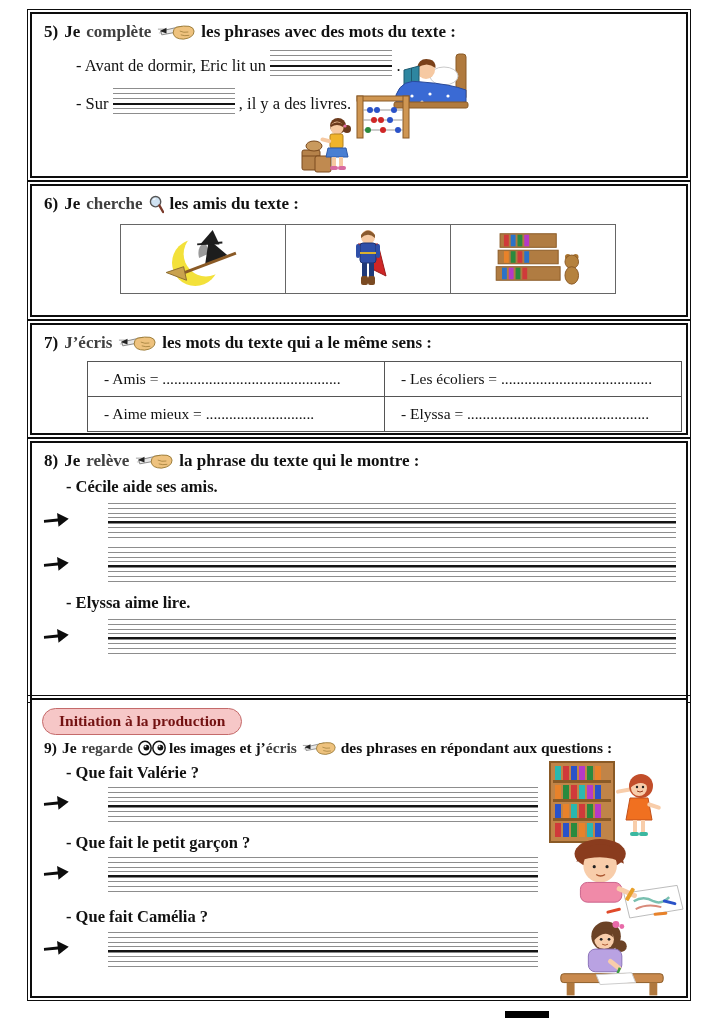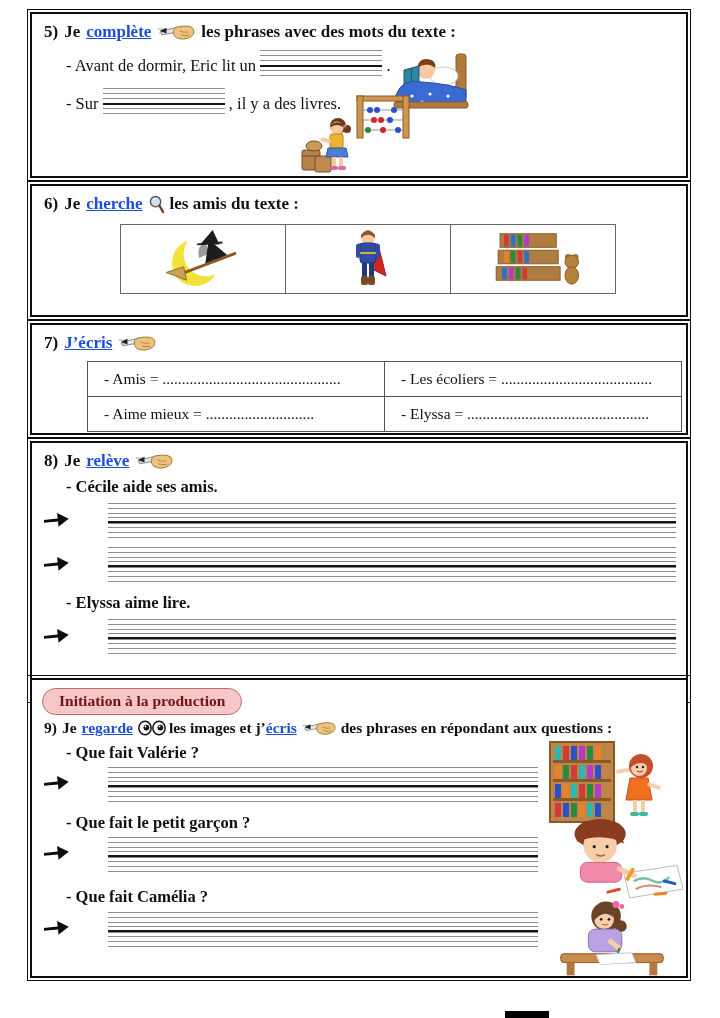--- a/index.html
+++ b/index.html
@@ -4,27 +4,27 @@
 <style>
   html,body{margin:0;padding:0;background:#fff;}
   .sheet{position:relative;width:720px;height:1018px;background:#fff;overflow:hidden;
          font-family:"Liberation Serif",serif;color:#111;}
   .box{position:absolute;left:30px;width:658px;background:#fff;box-sizing:border-box;
        border:2px solid #0d0d0d;outline:1px solid #0d0d0d;outline-offset:2px;}
   #s5{top:12px;height:166px;}
   #s6{top:184px;height:133px;}
   #s7{top:323px;height:112px;}
   #s8{top:441px;height:259px;}
-  #s9{top:678px;height:300px;}
+  #s9{top:698px;height:300px;}
   .hdr{font-weight:bold;font-size:17px;padding:8px 8px 0 12px;display:flex;align-items:center;
        gap:6px;white-space:nowrap;}
   .hdr.small{font-size:15.5px;gap:5px;}
-  .red{color:#1d4ed8;text-decoration:underline;}
+  .red{color:#404040;}
   .icn{display:inline-flex;align-items:center;}
-  .row{font-size:16.5px;padding-left:34px;margin-top:8px;position:relative;z-index:2;}
+  .row{font-size:16.5px;padding-left:44px;margin-top:8px;position:relative;z-index:2;}
   .patch{display:inline-block;width:122px;height:30px;vertical-align:-9px;
          background-image:linear-gradient(#151515,#151515),
            repeating-linear-gradient(to bottom,#8d8d8d 0 1px,transparent 1px 5px);
          background-size:100% 2px,100% 100%;background-position:0 15px,0 0;
          background-repeat:no-repeat,no-repeat;}
   .prompt{font-weight:bold;font-size:16.5px;padding-left:34px;font-family:Liberation Serif, serif;}
   .line-row{position:relative;margin-left:76px;margin-right:10px;}
   .lines{height:38px;background-image:linear-gradient(#151515,#151515),
          repeating-linear-gradient(to bottom,#8d8d8d 0 1px,transparent 1px 4.8px);
          background-size:100% 2.5px,100% 100%;background-position:0 18px,0 0;
@@ -212,20 +212,21 @@
         <svg width="38" height="18" viewBox="0 0 40 18">
           <line x1="1" y1="6" x2="8" y2="6" stroke="#9a9a9a" stroke-width="1"></line>
           <line x1="2" y1="10" x2="6" y2="10" stroke="#bcbcbc" stroke-width="1"></line>
           <polygon points="4,8 26,3 27,8 5,12" fill="#e8e8e8" stroke="#555" stroke-width="0.7"></polygon>
           <polygon points="3,8 10,4.5 10,10.5" fill="#222"></polygon>
           <path d="M20 4 Q38 0 39 8 Q39 15 28 16.5 Q18 16.5 17 10 Q17 6 20 4 Z" fill="#eec27e" stroke="#9a7a36" stroke-width="1"></path>
           <path d="M24 8 Q28 10 33 9" fill="none" stroke="#9a7a36" stroke-width="0.8"></path>
           <path d="M25 12 Q29 13.5 34 12.5" fill="none" stroke="#9a7a36" stroke-width="0.8"></path>
         </svg>
       </span>
+      <span>les mots du texte qui a le même sens :</span>
     </div>
     <table class="t7">
       <tbody>
           <tr>
         <td>- Amis = ..............................................</td>
         <td>- Les écoliers = .......................................</td>
       </tr>
       <tr>
         <td>- Aime mieux = ............................</td>
         <td>- Elyssa = ...............................................</td>
@@ -243,20 +244,21 @@
         <svg width="38" height="18" viewBox="0 0 40 18">
           <line x1="1" y1="6" x2="8" y2="6" stroke="#9a9a9a" stroke-width="1"></line>
           <line x1="2" y1="10" x2="6" y2="10" stroke="#bcbcbc" stroke-width="1"></line>
           <polygon points="4,8 26,3 27,8 5,12" fill="#e8e8e8" stroke="#555" stroke-width="0.7"></polygon>
           <polygon points="3,8 10,4.5 10,10.5" fill="#222"></polygon>
           <path d="M20 4 Q38 0 39 8 Q39 15 28 16.5 Q18 16.5 17 10 Q17 6 20 4 Z" fill="#eec27e" stroke="#9a7a36" stroke-width="1"></path>
           <path d="M24 8 Q28 10 33 9" fill="none" stroke="#9a7a36" stroke-width="0.8"></path>
           <path d="M25 12 Q29 13.5 34 12.5" fill="none" stroke="#9a7a36" stroke-width="0.8"></path>
         </svg>
       </span>
+      <span>la phrase du texte qui le montre :</span>
     </div>
     <div class="prompt" style="margin-top:6px;">- Cécile aide ses amis.</div>
     <div class="line-row" style="margin-top:6px;">
       <span class="arrow">
         <svg width="26" height="18" viewBox="0 0 26 18">
             <polygon points="0,7.5 14,7.5 14,2 25,9 14,16 14,10.5 0,10.5" fill="#0d0d0d"></polygon>
           </svg>
       </span>
       <div class="lines"></div>
     </div>

